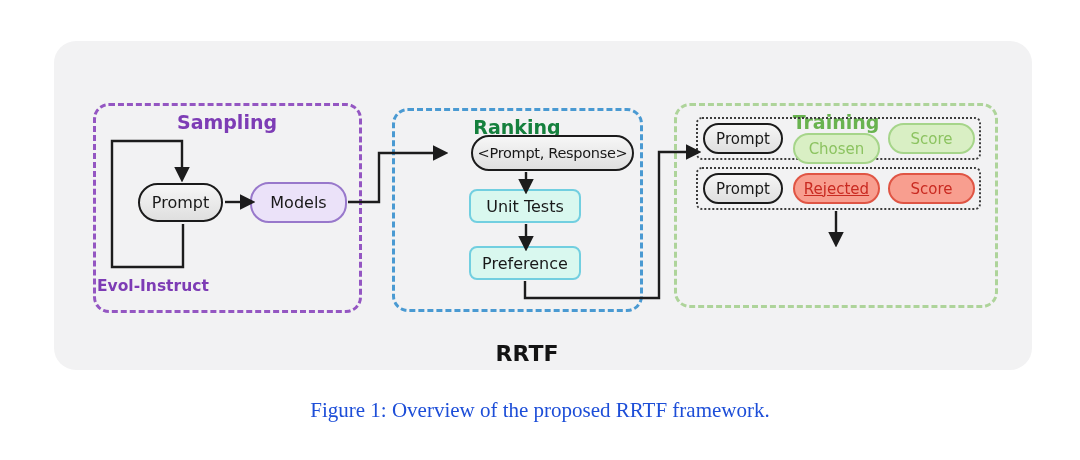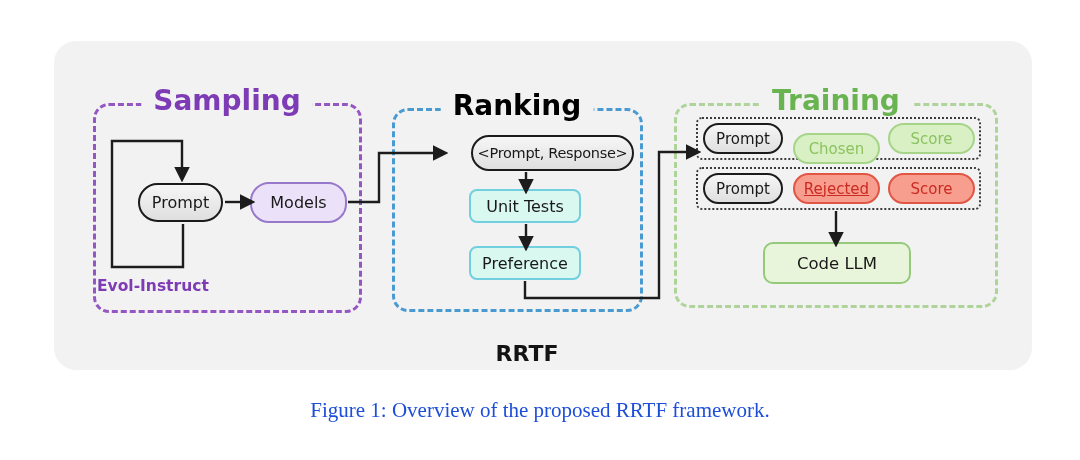--- a/index.html
+++ b/index.html
@@ -10,24 +10,24 @@
   .panel{
     position:absolute;left:54px;top:41px;width:978px;height:329px;
     background:#f2f2f3;border-radius:22px;
   }
   .groupbox{position:absolute;border-radius:16px;box-sizing:border-box;}
   .groupbox.sampling{left:93px;top:103px;width:269px;height:210px;border:3px dashed #9456c2;}
   .groupbox.ranking{left:392px;top:108px;width:251px;height:204px;border:3px dashed #4a9ad2;}
   .groupbox.training{left:674px;top:103px;width:324px;height:205px;border:3px dashed #aed49a;}
   .grouptitle{
     position:absolute;transform:translate(-50%,-54%);background:#f2f2f3;
-    padding:0 12px;font-size:28px;font-weight:bold;white-space:nowrap;line-height:1.1;
+    padding:0 12px;font-size:19px;font-weight:bold;white-space:nowrap;line-height:1.1;margin-top:20px;
   }
   .t-sampling{color:#7d3cb5;}
-  .t-ranking{color:#000000;}
+  .t-ranking{color:#15803d;}
   .t-training{color:#69b350;}
   .node{
     position:absolute;display:flex;align-items:center;justify-content:center;
     box-sizing:border-box;white-space:nowrap;color:#191919;
   }
   .pill{border-radius:999px;}
   .grey{background:linear-gradient(180deg,#f6f6f6,#dfdfdf);border:2px solid #1b1b1b;}
   .models{background:#ebe2f9;border:2px solid #9878cb;border-radius:19px;font-size:16px;}
   .cyan{background:#d9f8ef;border:2px solid #72cfe0;border-radius:8px;font-size:16px;}
   .greenpill{background:#d9efc4;border:2px solid #a6d58a;color:#8cc360;font-size:15px;}
@@ -96,23 +96,20 @@
   <div class="node pill grey" style="left:703px;top:173px;width:80px;height:31px;font-size:15px;">
     <span>Prompt</span>
   </div>
   <div class="node pill redpill" style="left:793px;top:173px;width:87px;height:31px;text-decoration:underline;">
     <span>Rejected</span>
   </div>
   <div class="node pill redpill" style="left:888px;top:173px;width:87px;height:31px;">
     <span>Score</span>
   </div>
 
-  <div class="node codellm" style="left:763px;top:242px;width:148px;height:42px;">
-    <span>Code LLM</span>
-  </div>
 
   <svg class="wires" width="1080" height="460" viewBox="0 0 1080 460">
     <defs>
       <marker id="ah" viewBox="0 0 10 10" refX="2" refY="5" markerWidth="6.5" markerHeight="6.5" orient="auto">
         <path d="M0,0 L10,5 L0,10 z" fill="#1c1c1c"></path>
       </marker>
     </defs>
     <g fill="none" stroke="#1c1c1c" stroke-width="2.4">
       <path d="M183,224 L183,267 L112,267 L112,141 L182,141 L182,170" marker-end="url(#ah)"></path>
       <path d="M225,202 L243,202" marker-end="url(#ah)"></path>

